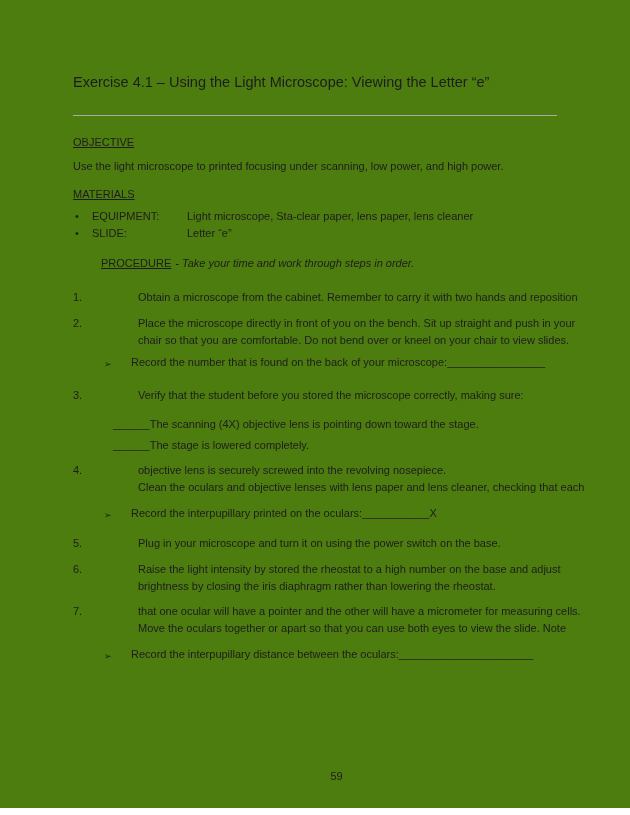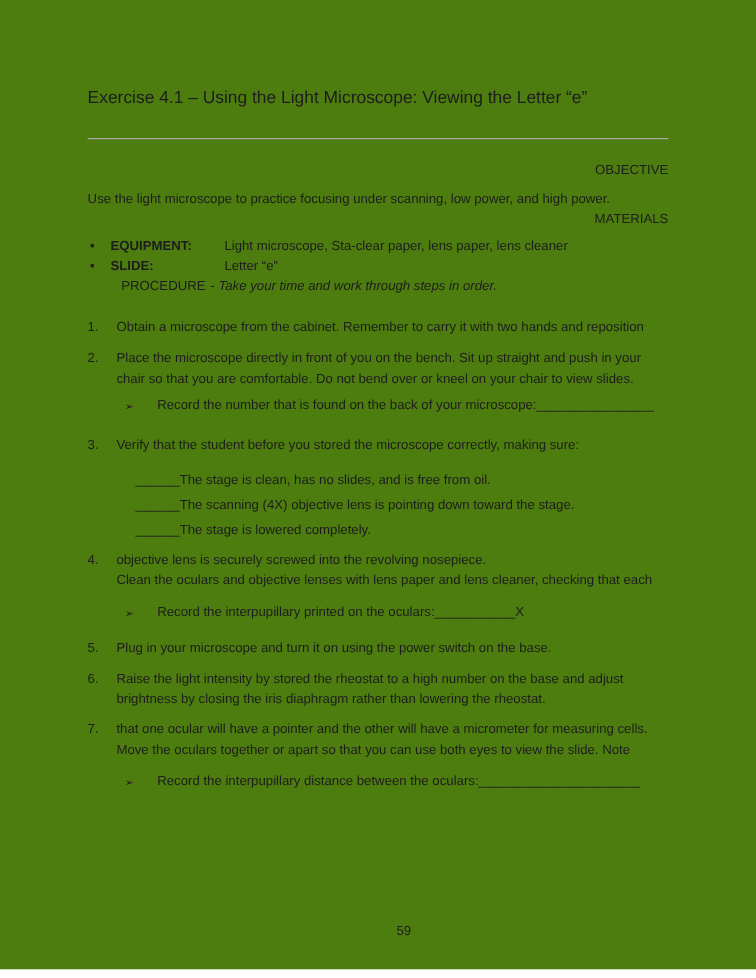--- a/index.html
+++ b/index.html
@@ -8,33 +8,33 @@
     width:630px;height:808px;
     background:#4d7c0f;
     font-family:"Liberation Sans","DejaVu Sans",sans-serif;
     font-size:11px;
     color:#1d1d1d;
     overflow:hidden;
   }
   .content{padding:72px 73px 0 73px;}
   .doc-title{font-size:14.5px;line-height:20px;font-weight:400;}
   .title-rule{border:none;border-top:1px solid #a9a9a9;margin:23px 0 0 0;height:0;}
-  .heading{line-height:17px;text-align:right;}
+  .heading{text-decoration:underline;line-height:17px;}
   .h-objective{margin-top:18px;}
   .p-objective{margin-top:7px;line-height:17px;white-space:nowrap;}
-  .h-materials{}
+  .h-materials{margin-top:11px;}
   .mat-list{margin-top:5px;}
   .mat-row{display:flex;line-height:17px;}
   .bullet{width:17px;flex:none;padding-left:2px;}
-  .mat-label{width:95px;flex:none;font-weight:bold;}
-  .proc-head{line-height:17px;padding-left:28px;}
+  .mat-label{width:95px;flex:none;}
+  .proc-head{margin-top:13px;line-height:17px;padding-left:28px;}
   .proc-note{font-style:italic;margin-left:4px;}
   .step{display:flex;line-height:17px;}
   .step-num{width:24px;flex:none;}
-  .step-body{flex:1;min-width:0;}
+  .step-body{flex:1;min-width:0;margin-left:41px;}
   .ln{display:block;white-space:nowrap;}
   .step-1{margin-top:17px;}
   .step-2{margin-top:9px;}
   .step-3{margin-top:14px;}
   .step-4{margin-top:6px;}
   .step-5{margin-top:11px;}
   .step-6{margin-top:9px;}
   .step-7{margin-top:8px;}
   .record{display:flex;margin-left:31px;line-height:17px;white-space:nowrap;}
   .record-a{margin-top:5px;}
@@ -48,21 +48,21 @@
 </head>
 <body>
 
 <div class="page">
   <div class="content">
 
     <div class="doc-title">Exercise 4.1 – Using the Light Microscope: Viewing the Letter “e”</div>
     <hr class="title-rule">
 
     <div class="heading h-objective">OBJECTIVE</div>
-    <div class="p-objective">Use the light microscope to practice focusing under scanning, low power, and high power.</div>
+    <div class="p-objective">Use the light microscope to printed focusing under scanning, low power, and high power.</div>
 
     <div class="heading h-materials">MATERIALS</div>
     <div class="mat-list">
       <div class="mat-row">
         <span class="bullet">•</span>
         <span class="mat-label">EQUIPMENT:</span>
         <span class="mat-value">Light microscope, Sta-clear paper, lens paper, lens cleaner</span>
       </div>
       <div class="mat-row">
         <span class="bullet">•</span>
@@ -96,21 +96,20 @@
     </div>
 
     <div class="step step-3">
       <span class="step-num">3.</span>
       <span class="step-body">
         <span class="ln">Verify that the student before you stored the microscope correctly, making sure:</span>
       </span>
     </div>
 
     <div class="checklist">
-      <div class="chk"><span>______</span><span>The stage is clean, has no slides, and is free from oil.</span></div>
       <div class="chk"><span>______</span><span>The scanning (4X) objective lens is pointing down toward the stage.</span></div>
       <div class="chk"><span>______</span><span>The stage is lowered completely.</span></div>
     </div>
 
     <div class="step step-4">
       <span class="step-num">4.</span>
       <span class="step-body">
         <span class="ln">objective lens is securely screwed into the revolving nosepiece.</span>
         <span class="ln">Clean the oculars and objective lenses with lens paper and lens cleaner, checking that each</span>
       </span>

